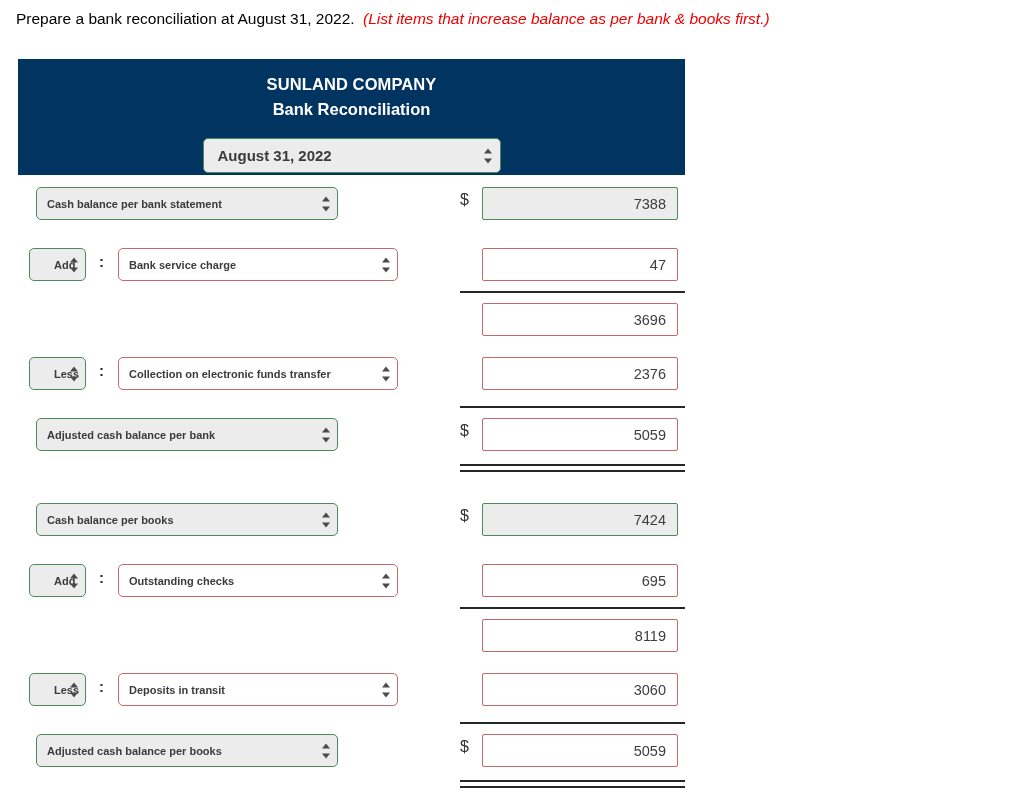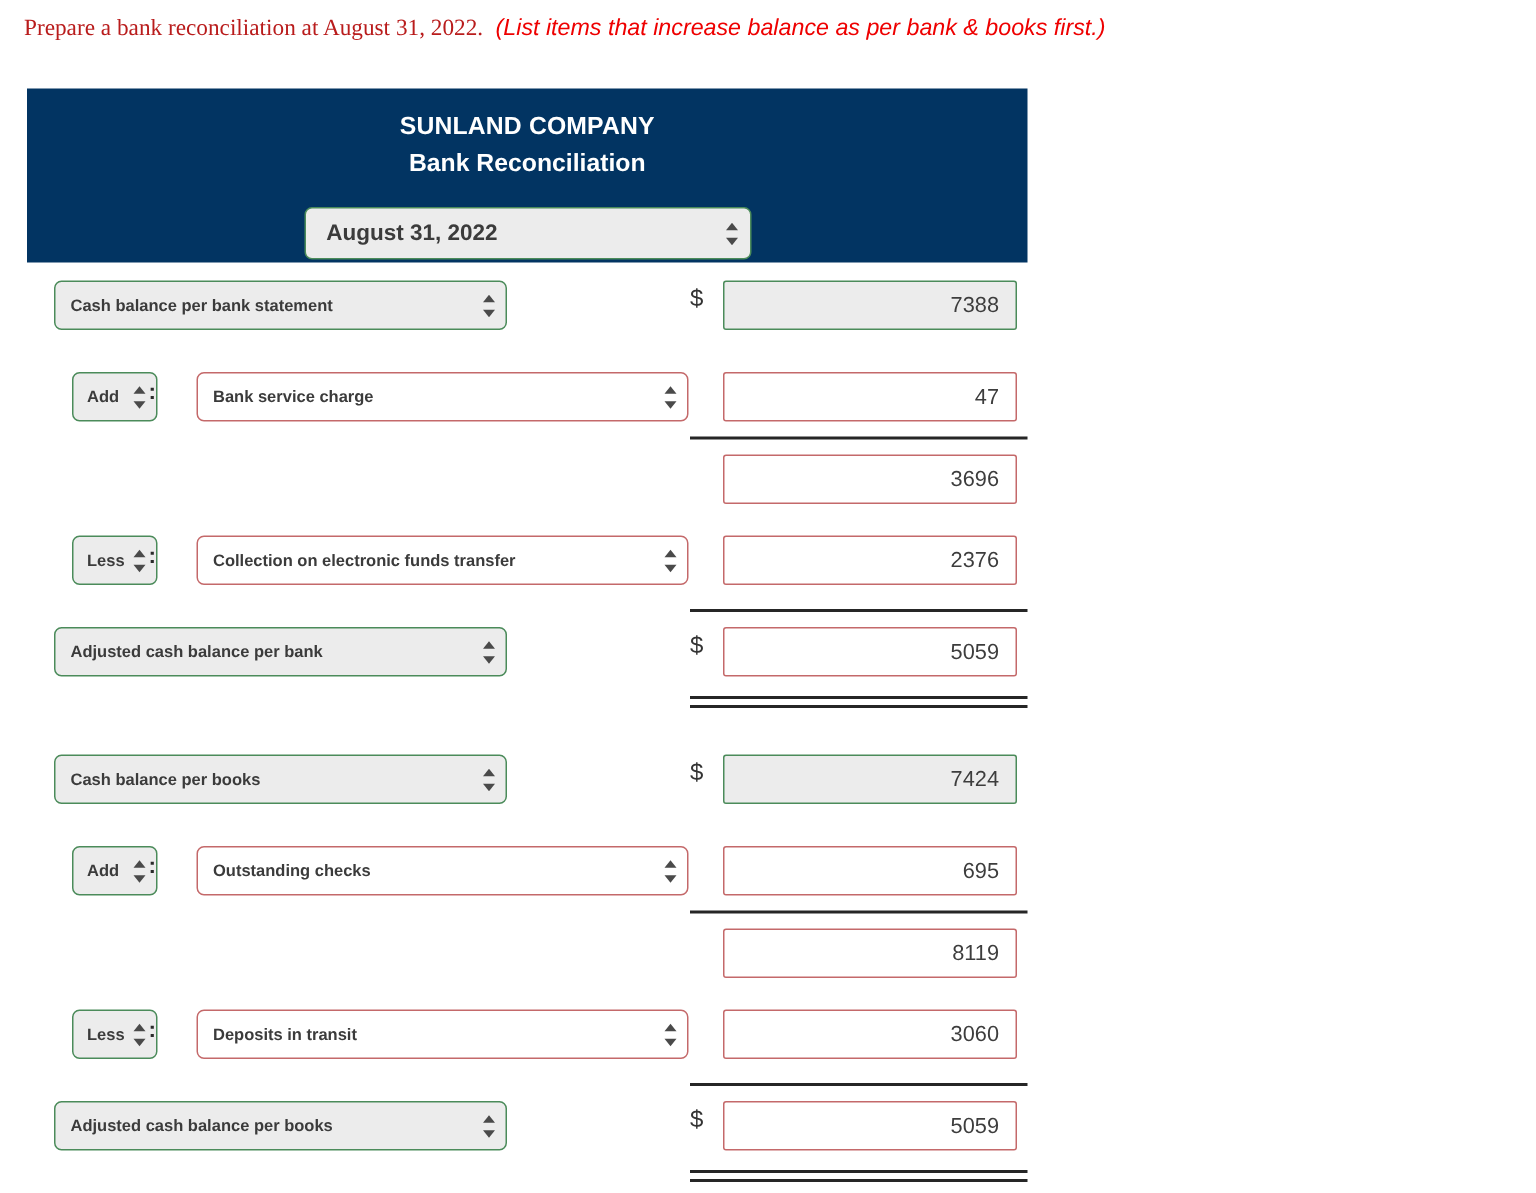--- a/index.html
+++ b/index.html
@@ -19,23 +19,22 @@
   
   .prompt {
     position: absolute;
     left: 16px;
     top: 9px;
     font-size: 15.5px;
     line-height: 20px;
     white-space: nowrap;
   }
   .prompt .q-text {
-    color: #b91c1c;
+    color: #000000;
     font-weight: 400;
-    font-family: Liberation Serif, serif;
   }
   .prompt .hint {
     color: #ee0000;
     font-style: italic;
     font-weight: 400;
     margin-left: 4px;
   }
 
   
   .sheet {
@@ -130,23 +129,23 @@
     position: relative;
   }
   .row {
     position: absolute;
     left: 0;
     width: 667px;
     height: 34px;
   }
 
   .label-sel   { position: absolute; left: 18px; width: 302px; }
-  .addless-sel { position: absolute; left: 30px; width: 57px; padding-left: 9px; }
+  .addless-sel { position: absolute; left: 11px; width: 57px; padding-left: 24px; }
   .colon       { position: absolute; left: 81px; top: 5px; font-size: 15px; font-weight: 700; color: #2b2b2b; }
-  .item-sel    { position: absolute; left: 113px; width: 328px; }
+  .item-sel    { position: absolute; left: 100px; width: 280px; }
 
   
   .dollar {
     position: absolute;
     left: 442px;
     top: 4px;
     font-size: 16px;
     color: #333333;
     font-weight: 400;
   }

